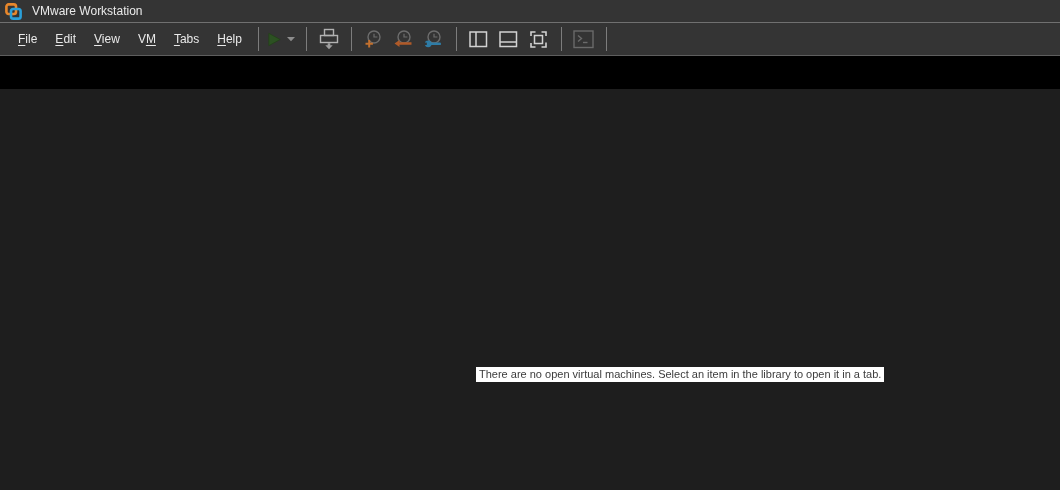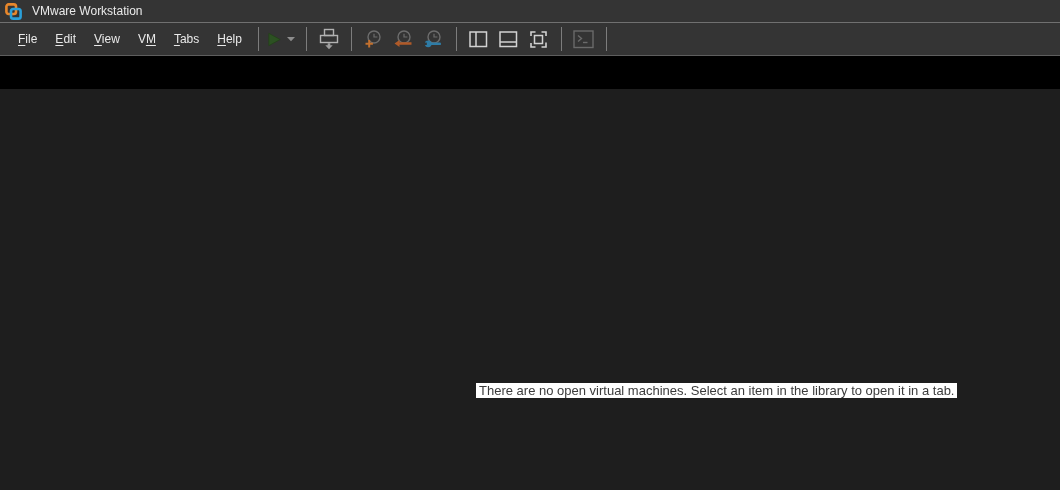--- a/index.html
+++ b/index.html
@@ -38,23 +38,23 @@
     display: flex; align-items: center; justify-content: center;
     flex: 0 0 auto;
   }
   .tb-btn.narrow { min-width: 16px; }
   .tb-btn.wide { min-width: 30px; }
   
   .tabstrip { height: 33px; background: #000000; flex: 0 0 auto; }
   
   .main { flex: 1 1 auto; background: #1e1e1e; position: relative; }
   .empty-msg {
-    position: absolute; left: 476px; top: 294px;
+    position: absolute; left: 476px; top: 278px;
     background: #ffffff; color: #3c3c3c;
-    font-size: 13px; line-height: 13px;
+    font-size: 11px; line-height: 13px;
     padding: 1px 3px; white-space: nowrap;
   }
   svg { display: block; }
 </style>
 </head>
 <body>
 
 <div class="app">
 
   <div class="titlebar">

